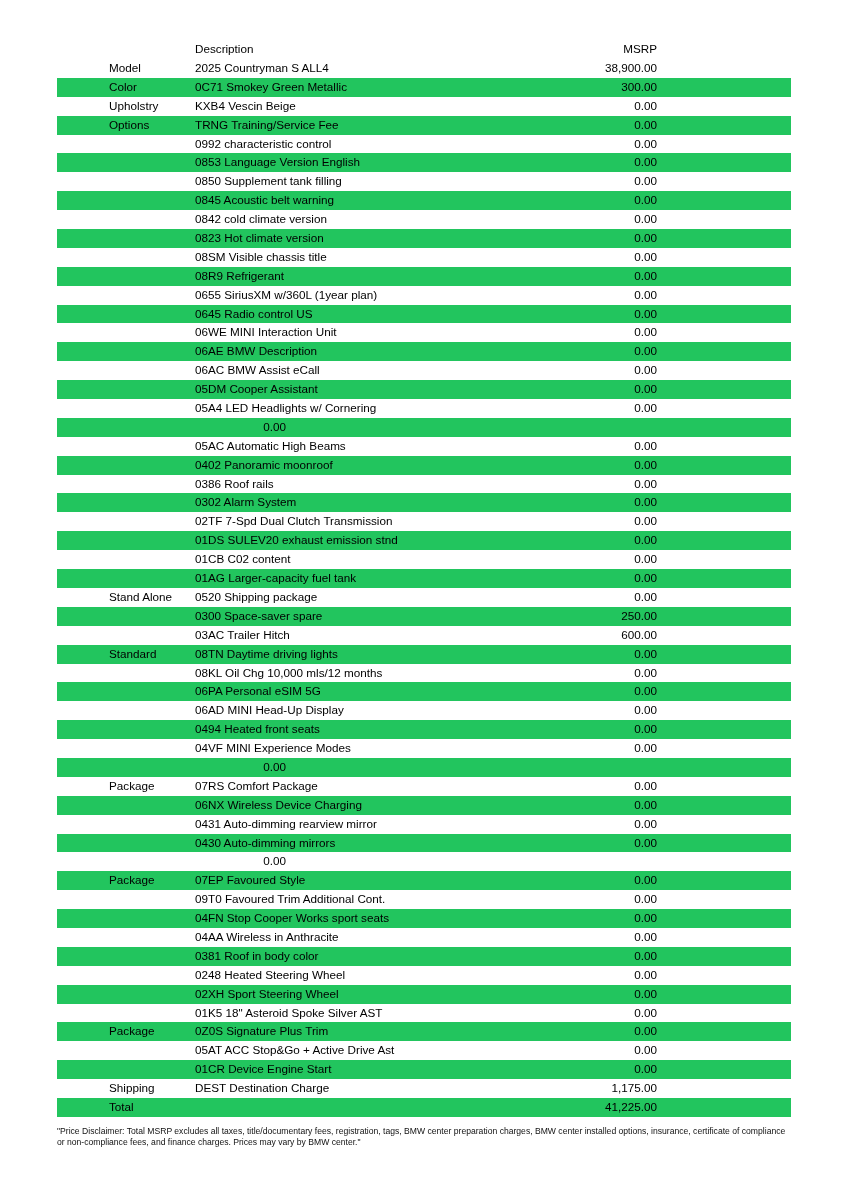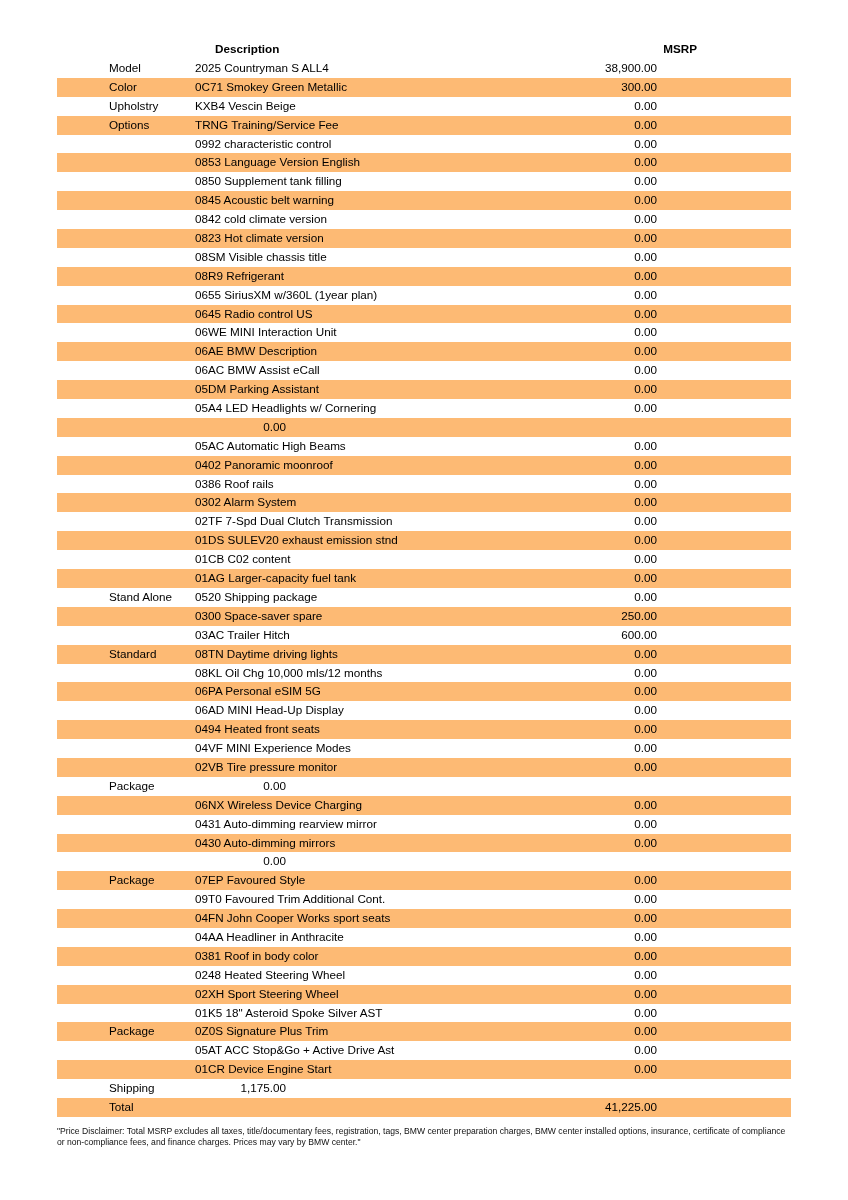--- a/index.html
+++ b/index.html
@@ -28,31 +28,30 @@
   }
   .row {
     display: flex;
     align-items: center;
     height: 18.9px;
     font-size: 11.7px;
     line-height: 18.9px;
     white-space: nowrap;
   }
   .row.striped {
-    background: #fdba74;
+    background: #22c55e;
     align-items: center;
   }
   .header-row {
     height: 19px;
     background: #ffffff;
   }
   .header-row .cell-desc,
   .header-row .cell-msrp {
-    font-weight: bold;
-    margin-left: 20px;
+    font-weight: normal;
   }
   .cell-cat {
     width: 91px;
     padding-left: 5px;
     box-sizing: border-box;
     flex: 0 0 auto;
     overflow: hidden;
     margin-left: 47px;
   }
   .cell-desc {
@@ -187,21 +186,21 @@
           <div class="cell-pad"></div>
         </div>
         <div class="row">
           <div class="cell-cat"></div>
           <div class="cell-desc">06AC BMW Assist eCall</div>
           <div class="cell-msrp">0.00</div>
           <div class="cell-pad"></div>
         </div>
         <div class="row striped">
           <div class="cell-cat"></div>
-          <div class="cell-desc">05DM Parking Assistant</div>
+          <div class="cell-desc">05DM Cooper Assistant</div>
           <div class="cell-msrp">0.00</div>
           <div class="cell-pad"></div>
         </div>
         <div class="row">
           <div class="cell-cat"></div>
           <div class="cell-desc">05A4 LED Headlights w/ Cornering</div>
           <div class="cell-msrp">0.00</div>
           <div class="cell-pad"></div>
         </div>
         <div class="row striped">
@@ -306,26 +305,26 @@
           <div class="cell-pad"></div>
         </div>
         <div class="row">
           <div class="cell-cat"></div>
           <div class="cell-desc">04VF MINI Experience Modes</div>
           <div class="cell-msrp">0.00</div>
           <div class="cell-pad"></div>
         </div>
         <div class="row striped">
           <div class="cell-cat"></div>
-          <div class="cell-desc">02VB Tire pressure monitor</div>
           <div class="cell-msrp">0.00</div>
           <div class="cell-pad"></div>
         </div>
         <div class="row">
           <div class="cell-cat">Package</div>
+          <div class="cell-desc">07RS Comfort Package</div>
           <div class="cell-msrp">0.00</div>
           <div class="cell-pad"></div>
         </div>
         <div class="row striped">
           <div class="cell-cat"></div>
           <div class="cell-desc">06NX Wireless Device Charging</div>
           <div class="cell-msrp">0.00</div>
           <div class="cell-pad"></div>
         </div>
         <div class="row">
@@ -352,27 +351,27 @@
           <div class="cell-pad"></div>
         </div>
         <div class="row">
           <div class="cell-cat"></div>
           <div class="cell-desc">09T0 Favoured Trim Additional Cont.</div>
           <div class="cell-msrp">0.00</div>
           <div class="cell-pad"></div>
         </div>
         <div class="row striped">
           <div class="cell-cat"></div>
-          <div class="cell-desc">04FN John Cooper Works sport seats</div>
-          <div class="cell-msrp">0.00</div>
-          <div class="cell-pad"></div>
-        </div>
-        <div class="row">
-          <div class="cell-cat"></div>
-          <div class="cell-desc">04AA Headliner in Anthracite</div>
+          <div class="cell-desc">04FN Stop Cooper Works sport seats</div>
+          <div class="cell-msrp">0.00</div>
+          <div class="cell-pad"></div>
+        </div>
+        <div class="row">
+          <div class="cell-cat"></div>
+          <div class="cell-desc">04AA Wireless in Anthracite</div>
           <div class="cell-msrp">0.00</div>
           <div class="cell-pad"></div>
         </div>
         <div class="row striped">
           <div class="cell-cat"></div>
           <div class="cell-desc">0381 Roof in body color</div>
           <div class="cell-msrp">0.00</div>
           <div class="cell-pad"></div>
         </div>
         <div class="row">
@@ -406,20 +405,21 @@
           <div class="cell-pad"></div>
         </div>
         <div class="row striped">
           <div class="cell-cat"></div>
           <div class="cell-desc">01CR Device Engine Start</div>
           <div class="cell-msrp">0.00</div>
           <div class="cell-pad"></div>
         </div>
         <div class="row">
           <div class="cell-cat">Shipping</div>
+          <div class="cell-desc">DEST Destination Charge</div>
           <div class="cell-msrp">1,175.00</div>
           <div class="cell-pad"></div>
         </div>
         <div class="row striped">
           <div class="cell-cat">Total</div>
           <div class="cell-desc"></div>
           <div class="cell-msrp">41,225.00</div>
           <div class="cell-pad"></div>
         </div>
       </div>

